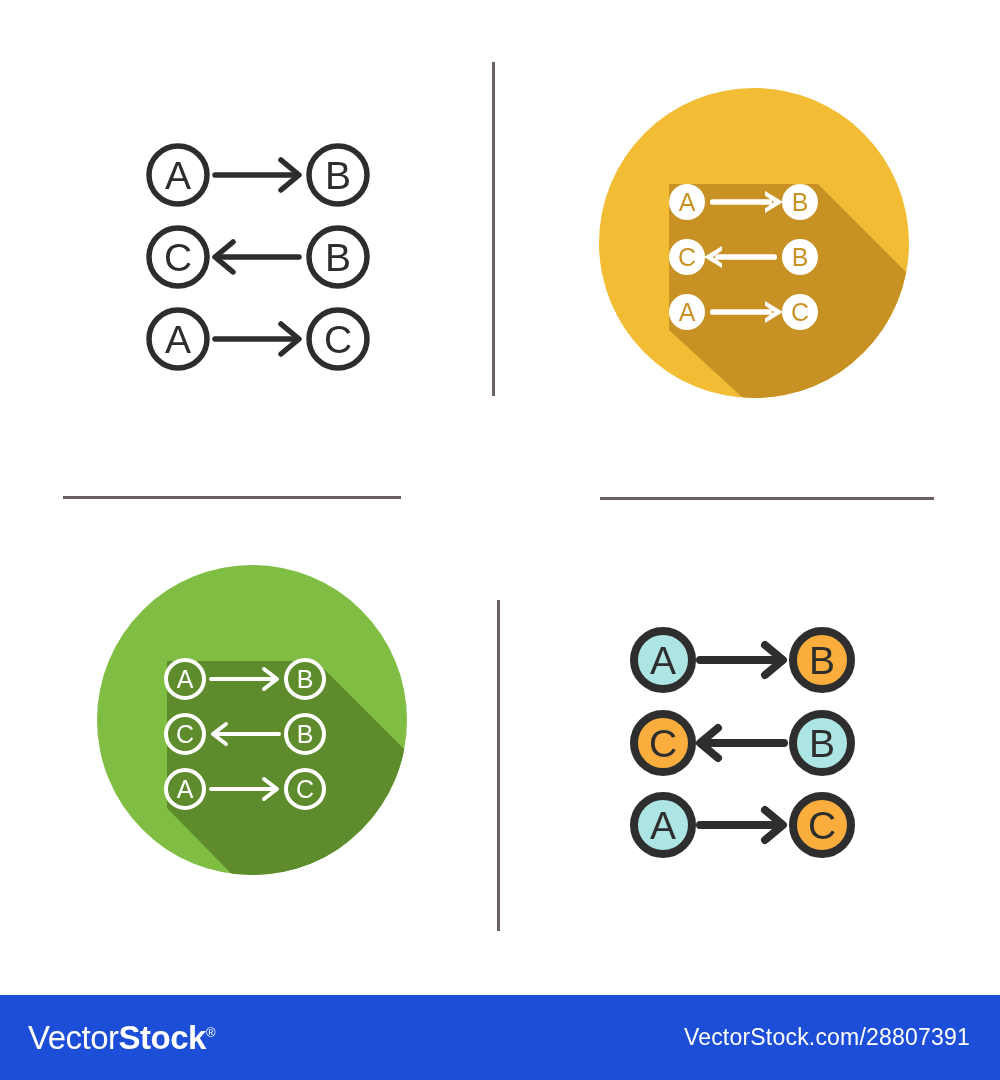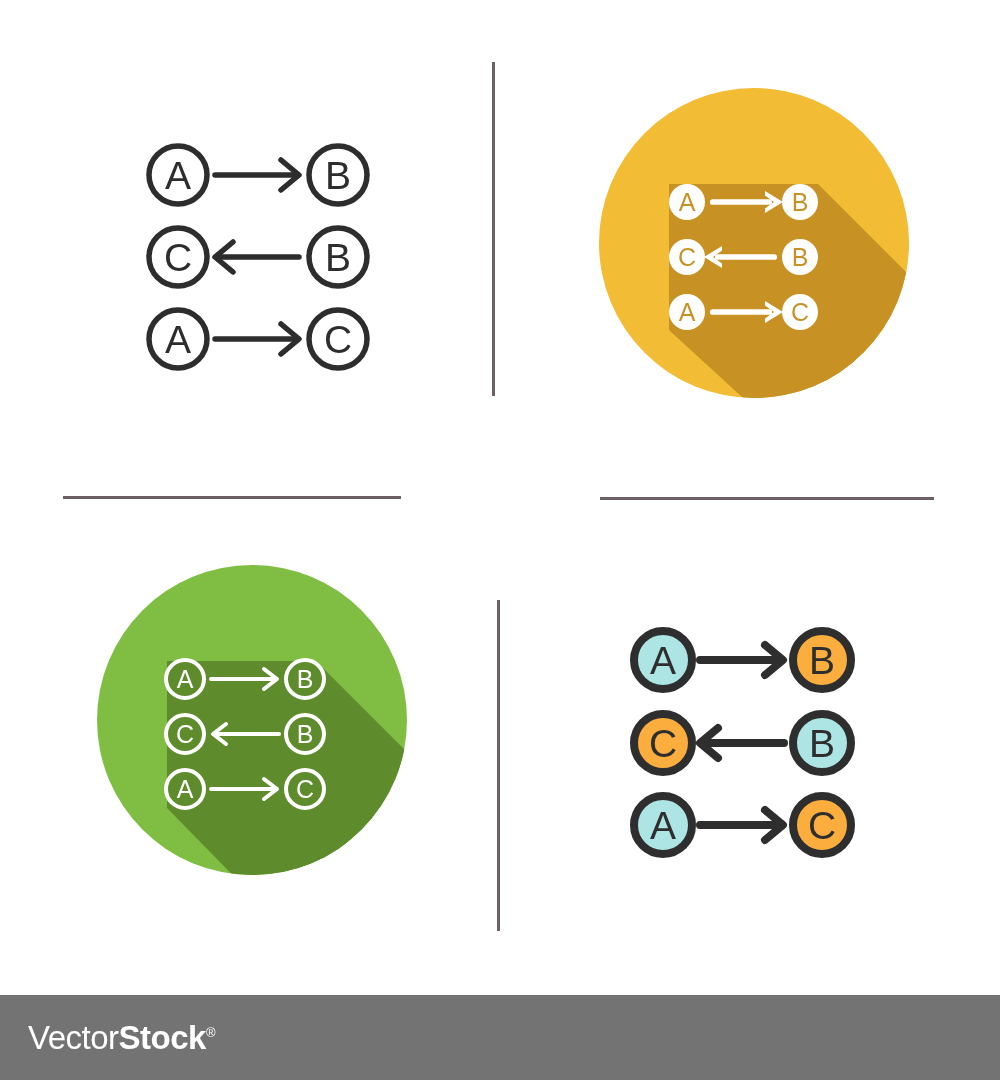--- a/index.html
+++ b/index.html
@@ -53,21 +53,21 @@
   #divider-horizontal-left { left: 63px;  top: 496px; width: 338px; }
   #divider-horizontal-right{ left: 600px; top: 497px; width: 334px; }
 
   
   #footer {
     position: absolute;
     left: 0;
     top: 995px;
     width: 1000px;
     height: 85px;
-    background: #737373;
+    background: #1d4ed8;
     display: flex;
     align-items: center;
     justify-content: space-between;
     box-sizing: border-box;
     padding: 0 30px 0 28px;
   }
   #footer-logo {
     color: #ffffff;
     font-size: 33px;
     letter-spacing: -0.5px;
@@ -278,15 +278,16 @@
     </div>
   </div>
 
   <div class="divider divider-v" id="divider-vertical-top"></div>
   <div class="divider divider-v" id="divider-vertical-bottom"></div>
   <div class="divider divider-h" id="divider-horizontal-left"></div>
   <div class="divider divider-h" id="divider-horizontal-right"></div>
 
   <div id="footer">
     <div id="footer-logo"><span class="logo-light">Vector</span><span class="logo-bold">Stock</span><span class="logo-reg">®</span></div>
+    <div id="footer-url">VectorStock.com/28807391</div>
   </div>
 
 </div>
 
 </body></html>

